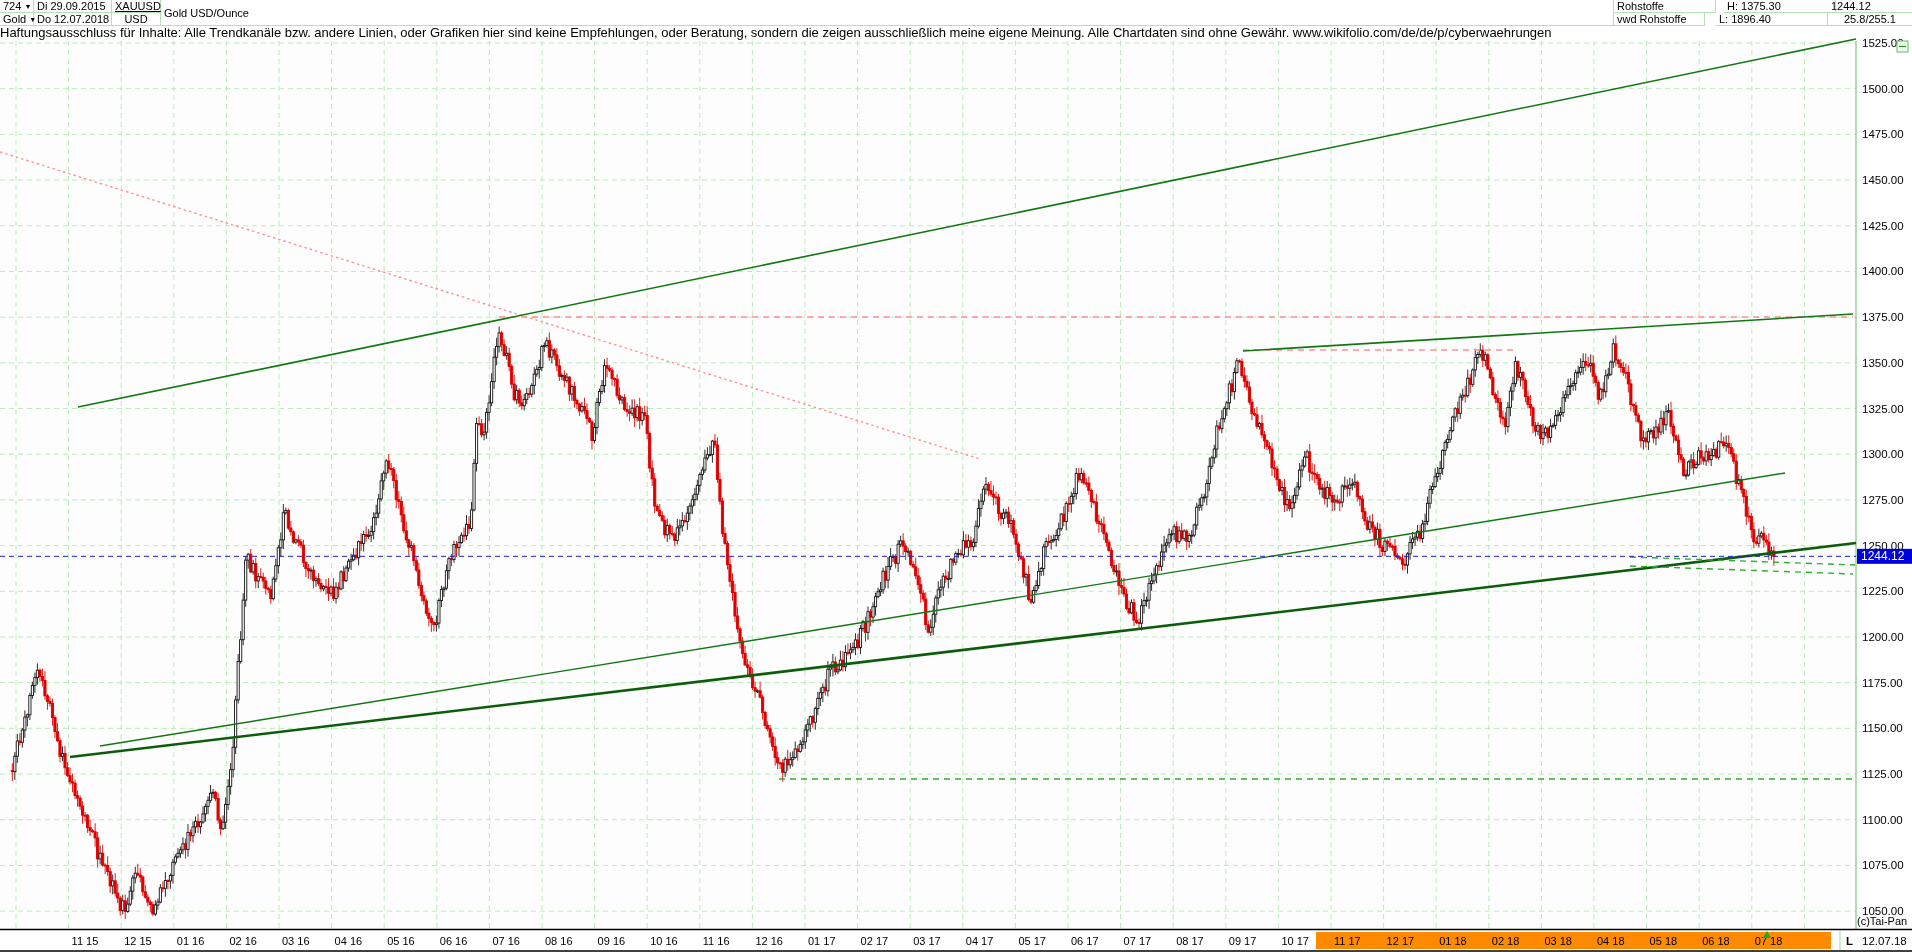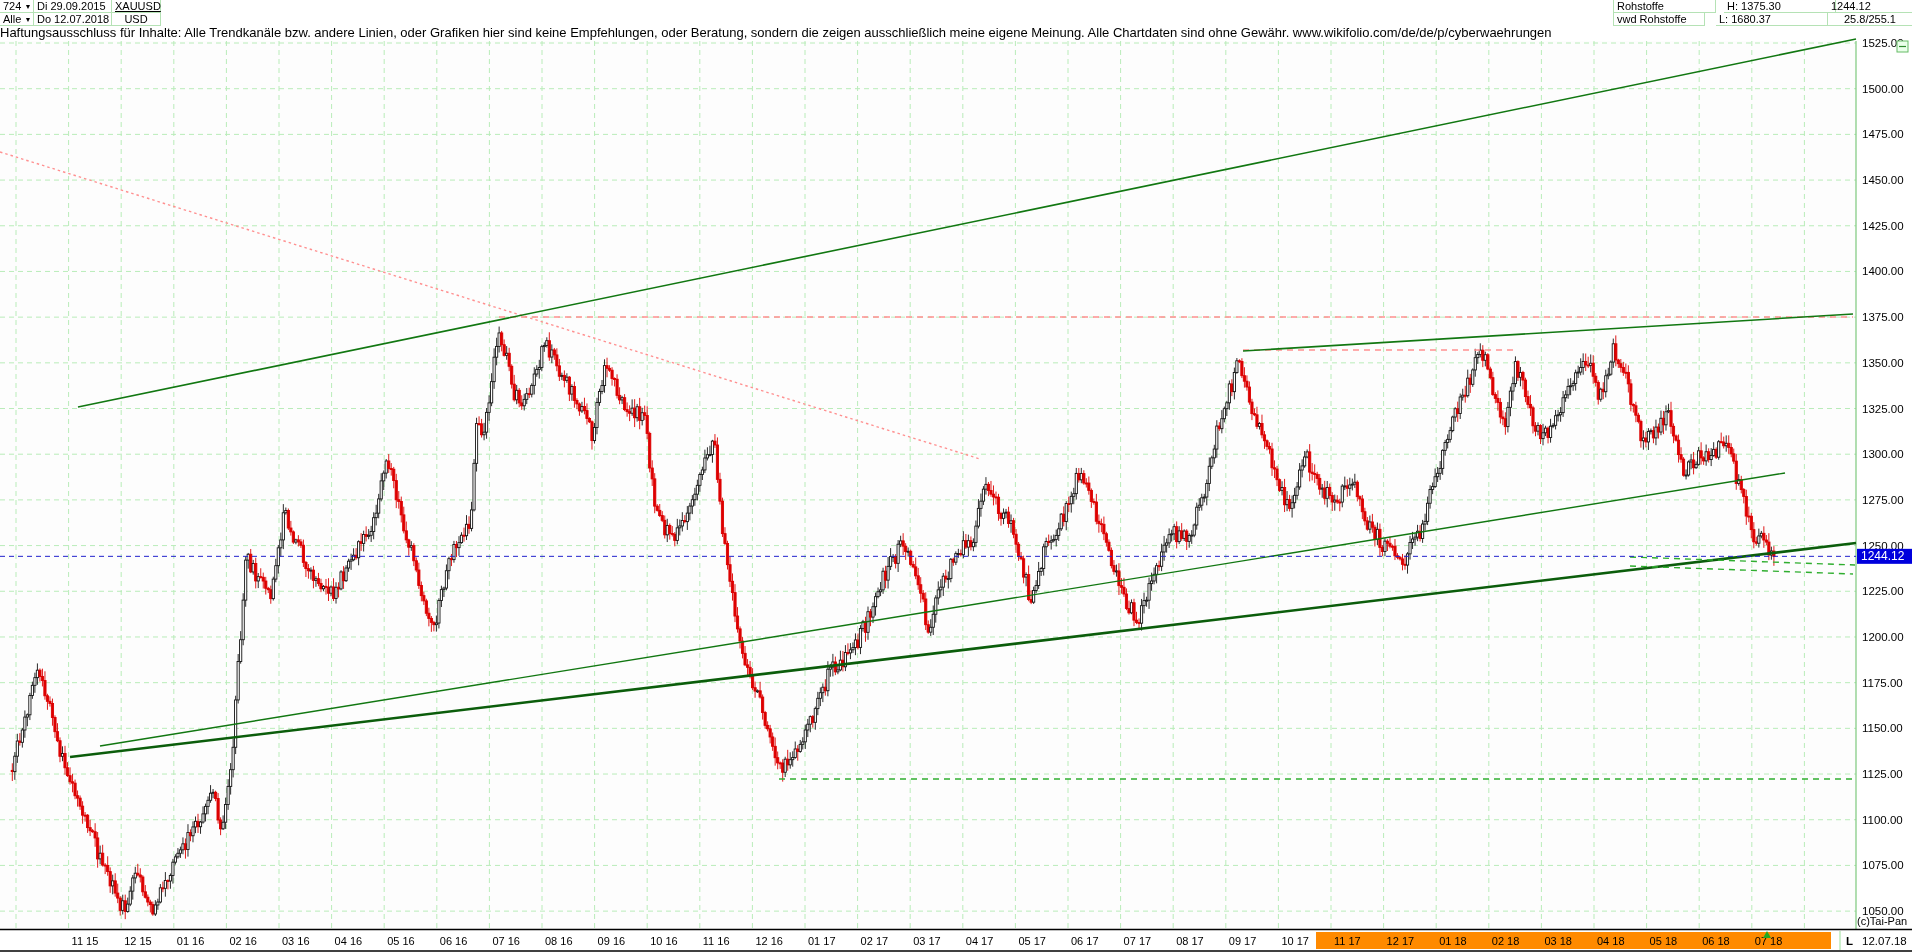--- a/index.html
+++ b/index.html
@@ -1583,47 +1583,50 @@
       </g>
     </svg>
 
   <div class="hdr">
 
     <div class="cell r1" style="left:0;width:34px;">
       <span>724</span>
       <span class="arrow">▼</span>
     </div>
     <div class="cell r2" style="left:0;width:34px;">
-      <span>Alle</span>
+      <span>Gold</span>
       <span class="arrow">▼</span>
     </div>
     <div class="cell r1" style="left:34px;width:78px;">
       <span>Di 29.09.2015</span>
     </div>
     <div class="cell r2" style="left:34px;width:78px;">
       <span>Do 12.07.2018</span>
     </div>
     <div class="cell r1 center" style="left:112px;width:49px;text-decoration:underline;">
       <span>XAUUSD</span>
     </div>
     <div class="cell r2 center" style="left:112px;width:49px;">
       <span>USD</span>
     </div>
+    <div class="cell" style="left:161px;top:0;height:26px;width:1452px;line-height:26px;border-right:none;">
+      <span>Gold USD/Ounce</span>
+    </div>
 
     <div class="cell r1 right" style="left:1613px;width:103px;border-left:1px solid #b5e2b5;">
       <span>Rohstoffe</span>
     </div>
     <div class="cell r2 right" style="left:1613px;width:92px;border-left:1px solid #b5e2b5;">
       <span>vwd Rohstoffe</span>
     </div>
     <div class="cell r1" style="left:1716px;width:112px;margin-left:8px;">
       <span>H: 1375.30</span>
     </div>
     <div class="cell r2" style="left:1716px;width:112px;">
-      <span>L: 1680.37</span>
+      <span>L: 1896.40</span>
     </div>
     <div class="cell r1" style="left:1828px;width:84px;border-right:none;">
       <span>1244.12</span>
     </div>
     <div class="cell r2" style="left:1828px;width:84px;border-right:none;text-align:center;">
       <span>25.8/255.1</span>
     </div>
   </div>
 
   <div class="disclaimer">Haftungsausschluss für Inhalte: Alle Trendkanäle bzw. andere Linien, oder Grafiken hier sind keine Empfehlungen, oder Beratung, sondern die zeigen ausschließlich meine eigene Meinung. Alle Chartdaten sind ohne Gewähr.  www.wikifolio.com/de/de/p/cyberwaehrungen</div>

